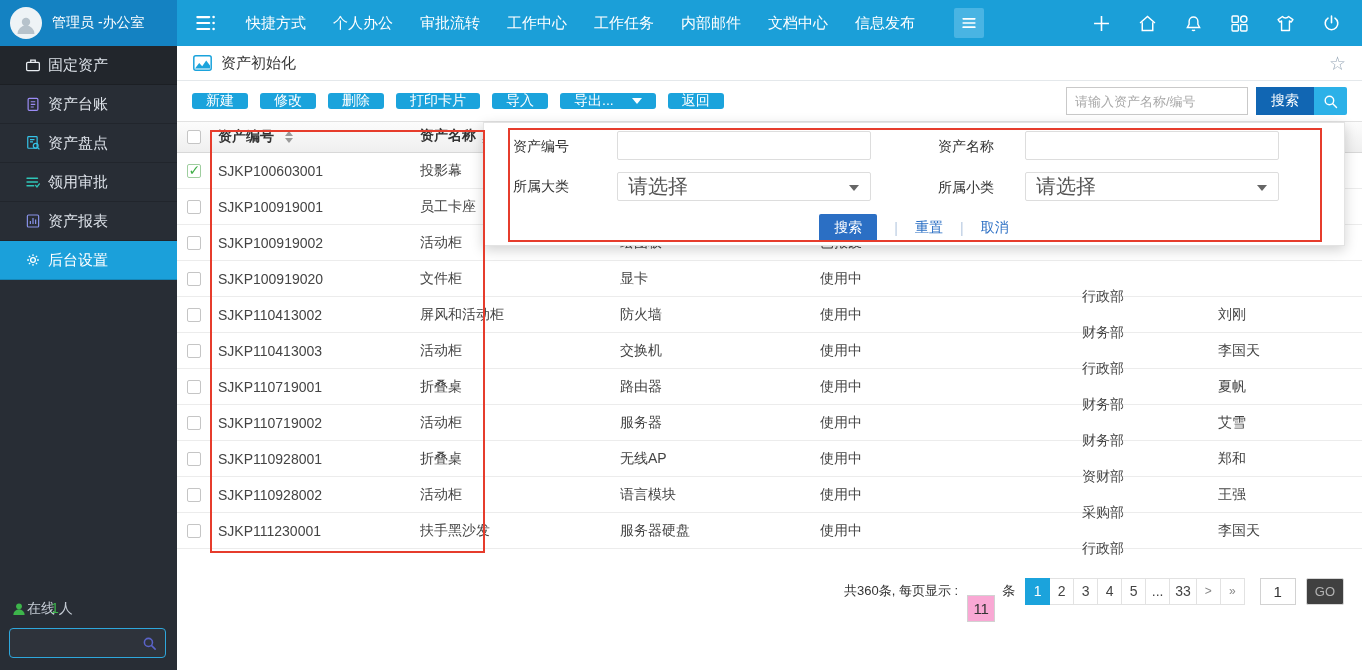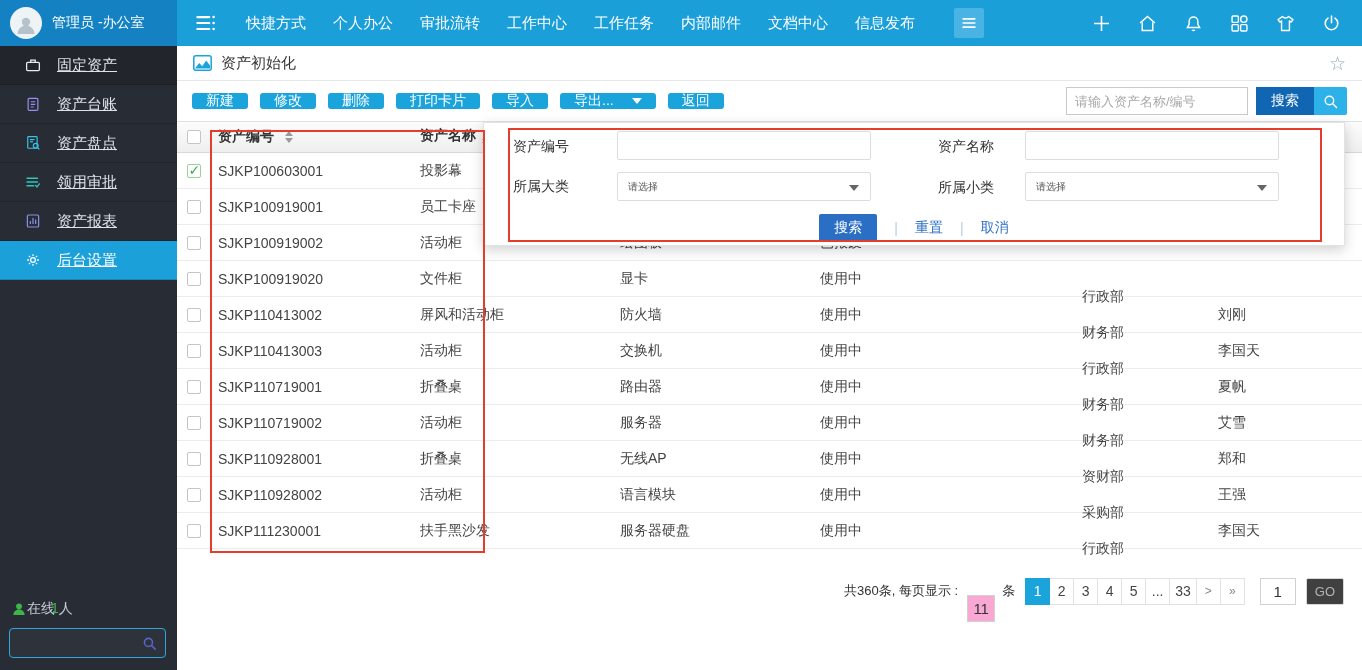--- a/index.html
+++ b/index.html
@@ -19,21 +19,21 @@
   .nav-more svg { width:20px; height:20px; }
   .top-icons { margin-left:auto; display:flex; align-items:center; gap:25px; padding-right:20px; }
   .top-icon { width:21px; height:21px; color:#fff; cursor:pointer; }
   .icon svg, .top-icon svg, .nav-toggle svg { width:100%; height:100%; display:block; }
 
   
   .body { display:flex; height:624px; }
 
   
   .sidebar { width:177px; background:#282d35; position:relative; flex-shrink:0; }
-  .side-item { height:39px; display:flex; align-items:center; gap:15px; padding-left:24px; color:#dde2e9; font-size:15px; cursor:pointer; border-bottom:1px solid rgba(0,0,0,0.16);text-decoration:underline; }
+  .side-item { height:39px; display:flex; align-items:center; gap:6px; padding-left:24px; color:#dde2e9; font-size:15px; cursor:pointer; border-bottom:1px solid rgba(0,0,0,0.16); }
   .side-item.section { background:#22262c; }
   .side-item.active { background:#1ba0da; color:#fff; }
   .side-icon { width:18px; height:18px; flex-shrink:0; }
   .side-footer { position:absolute; left:9px; right:11px; bottom:12px; }
   .online-row { display:flex; align-items:center; gap:0; color:#c3cad3; font-size:14px; margin-bottom:10px; padding-left:2px; }
   .online-icon { width:16px; height:16px; color:#3db54b; }
   .online-count { color:#3db54b; font-weight:normal; }
   .side-search { position:relative; height:30px; border:1px solid #2ea7dc; border-radius:4px; background:rgba(255,255,255,0.03); }
   .side-search input { width:100%; height:100%; background:transparent; border:none; outline:none; color:#cdd4dc; padding:0 30px 0 8px; font-size:13px; }
   .side-search .mag { position:absolute; right:7px; top:6px; width:17px; height:17px; color:#5a63c8; cursor:pointer; }
@@ -82,21 +82,21 @@
   .page { min-width:25px; height:27px; border:1px solid #e2e2e2; margin-left:-1px; display:flex; align-items:center; justify-content:center; padding:0 5px; background:#fff; color:#444; font-size:14px; cursor:pointer; }
   .page.active { background:#1ba3dc; border-color:#1ba3dc; color:#fff; z-index:1; }
   .page.arrow { color:#888; font-size:12px; }
   .pg-goto { width:36px; height:27px; border:1px solid #d2d2d2; display:flex; align-items:center; justify-content:center; font-size:15px; margin-left:10px; background:#fff; }
   .pg-go { height:27px; padding:0 8px; border:1px solid #d7d7d7; border-radius:2px; background:#404040; color:#b3b3b3; font-size:13px; margin-left:5px; cursor:pointer; }
 
   
   .overlay { position:absolute; left:483px; top:122px; width:862px; height:124px; background:#fff; border:1px solid #e3e3e3; box-shadow:0 4px 12px rgba(0,0,0,0.18); z-index:40; }
   .f-label { position:absolute; height:30px; line-height:30px; font-size:14px; color:#333; }
   .f-input { position:absolute; width:254px; height:29px; border:1px solid #ddd; border-radius:2px; padding:0 8px; font-size:13px; outline:none; color:#333; }
-  .f-select { position:absolute; width:254px; height:29px; border:1px solid #ddd; border-radius:2px; display:flex; align-items:center; padding:0 10px; font-size:10px; color:#555; cursor:pointer; }
+  .f-select { position:absolute; width:254px; height:29px; border:1px solid #ddd; border-radius:2px; display:flex; align-items:center; padding:0 10px; font-size:20px; color:#555; cursor:pointer; }
   .f-select .caret { position:absolute; right:11px; top:12px; width:0; height:0; border-left:5px solid transparent; border-right:5px solid transparent; border-top:6px solid #666; }
   .panel-footer { position:absolute; left:0; right:0; top:91px; display:flex; align-items:center; justify-content:center; gap:17px; }
   .panel-search { background:#2b6fc4; color:#fff; border:none; border-radius:2px; height:28px; padding:0 15px; font-size:14px; cursor:pointer; }
   .panel-sep { color:#b9cbe2; font-size:14px; }
   .panel-link { color:#2b6fc4; font-size:14px; cursor:pointer; background:none; border:none; }
 
   
   .red-rect { position:absolute; border:2px solid #e63c2c; z-index:60; pointer-events:none; }
   .rect-cols { left:210px; top:130px; width:275px; height:423px; }
   .rect-panel { left:508px; top:128px; width:814px; height:114px; }

